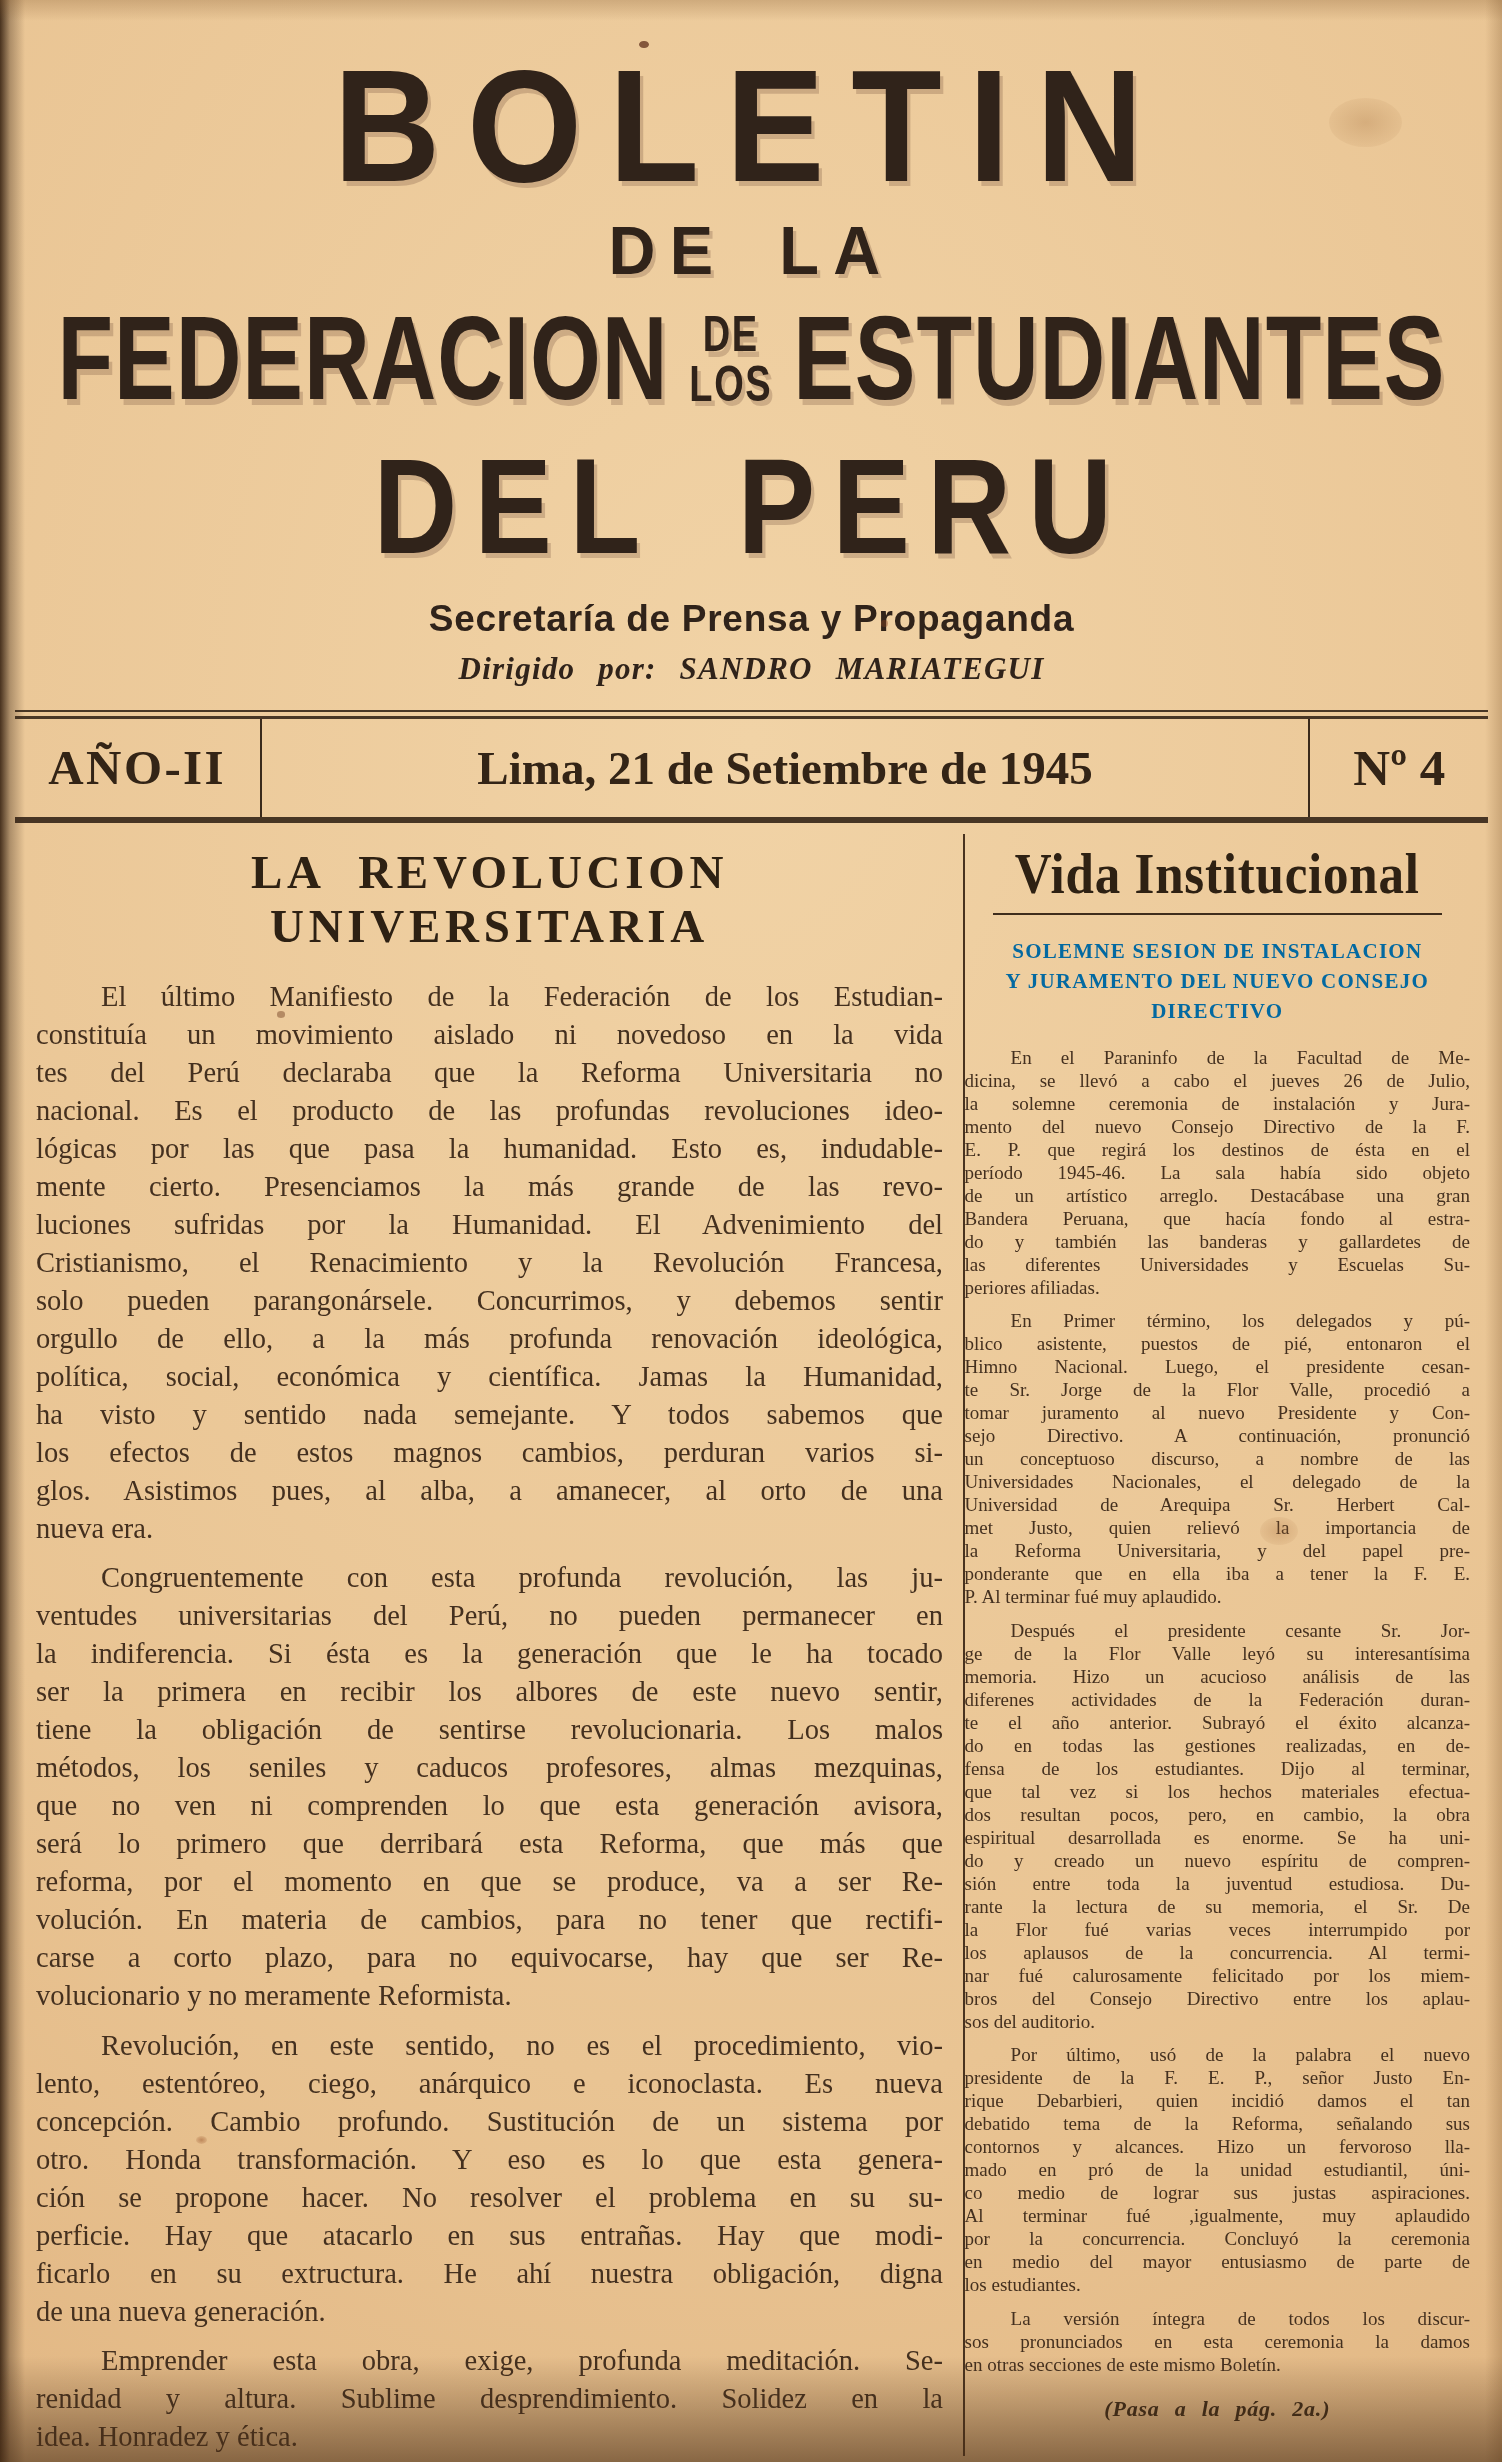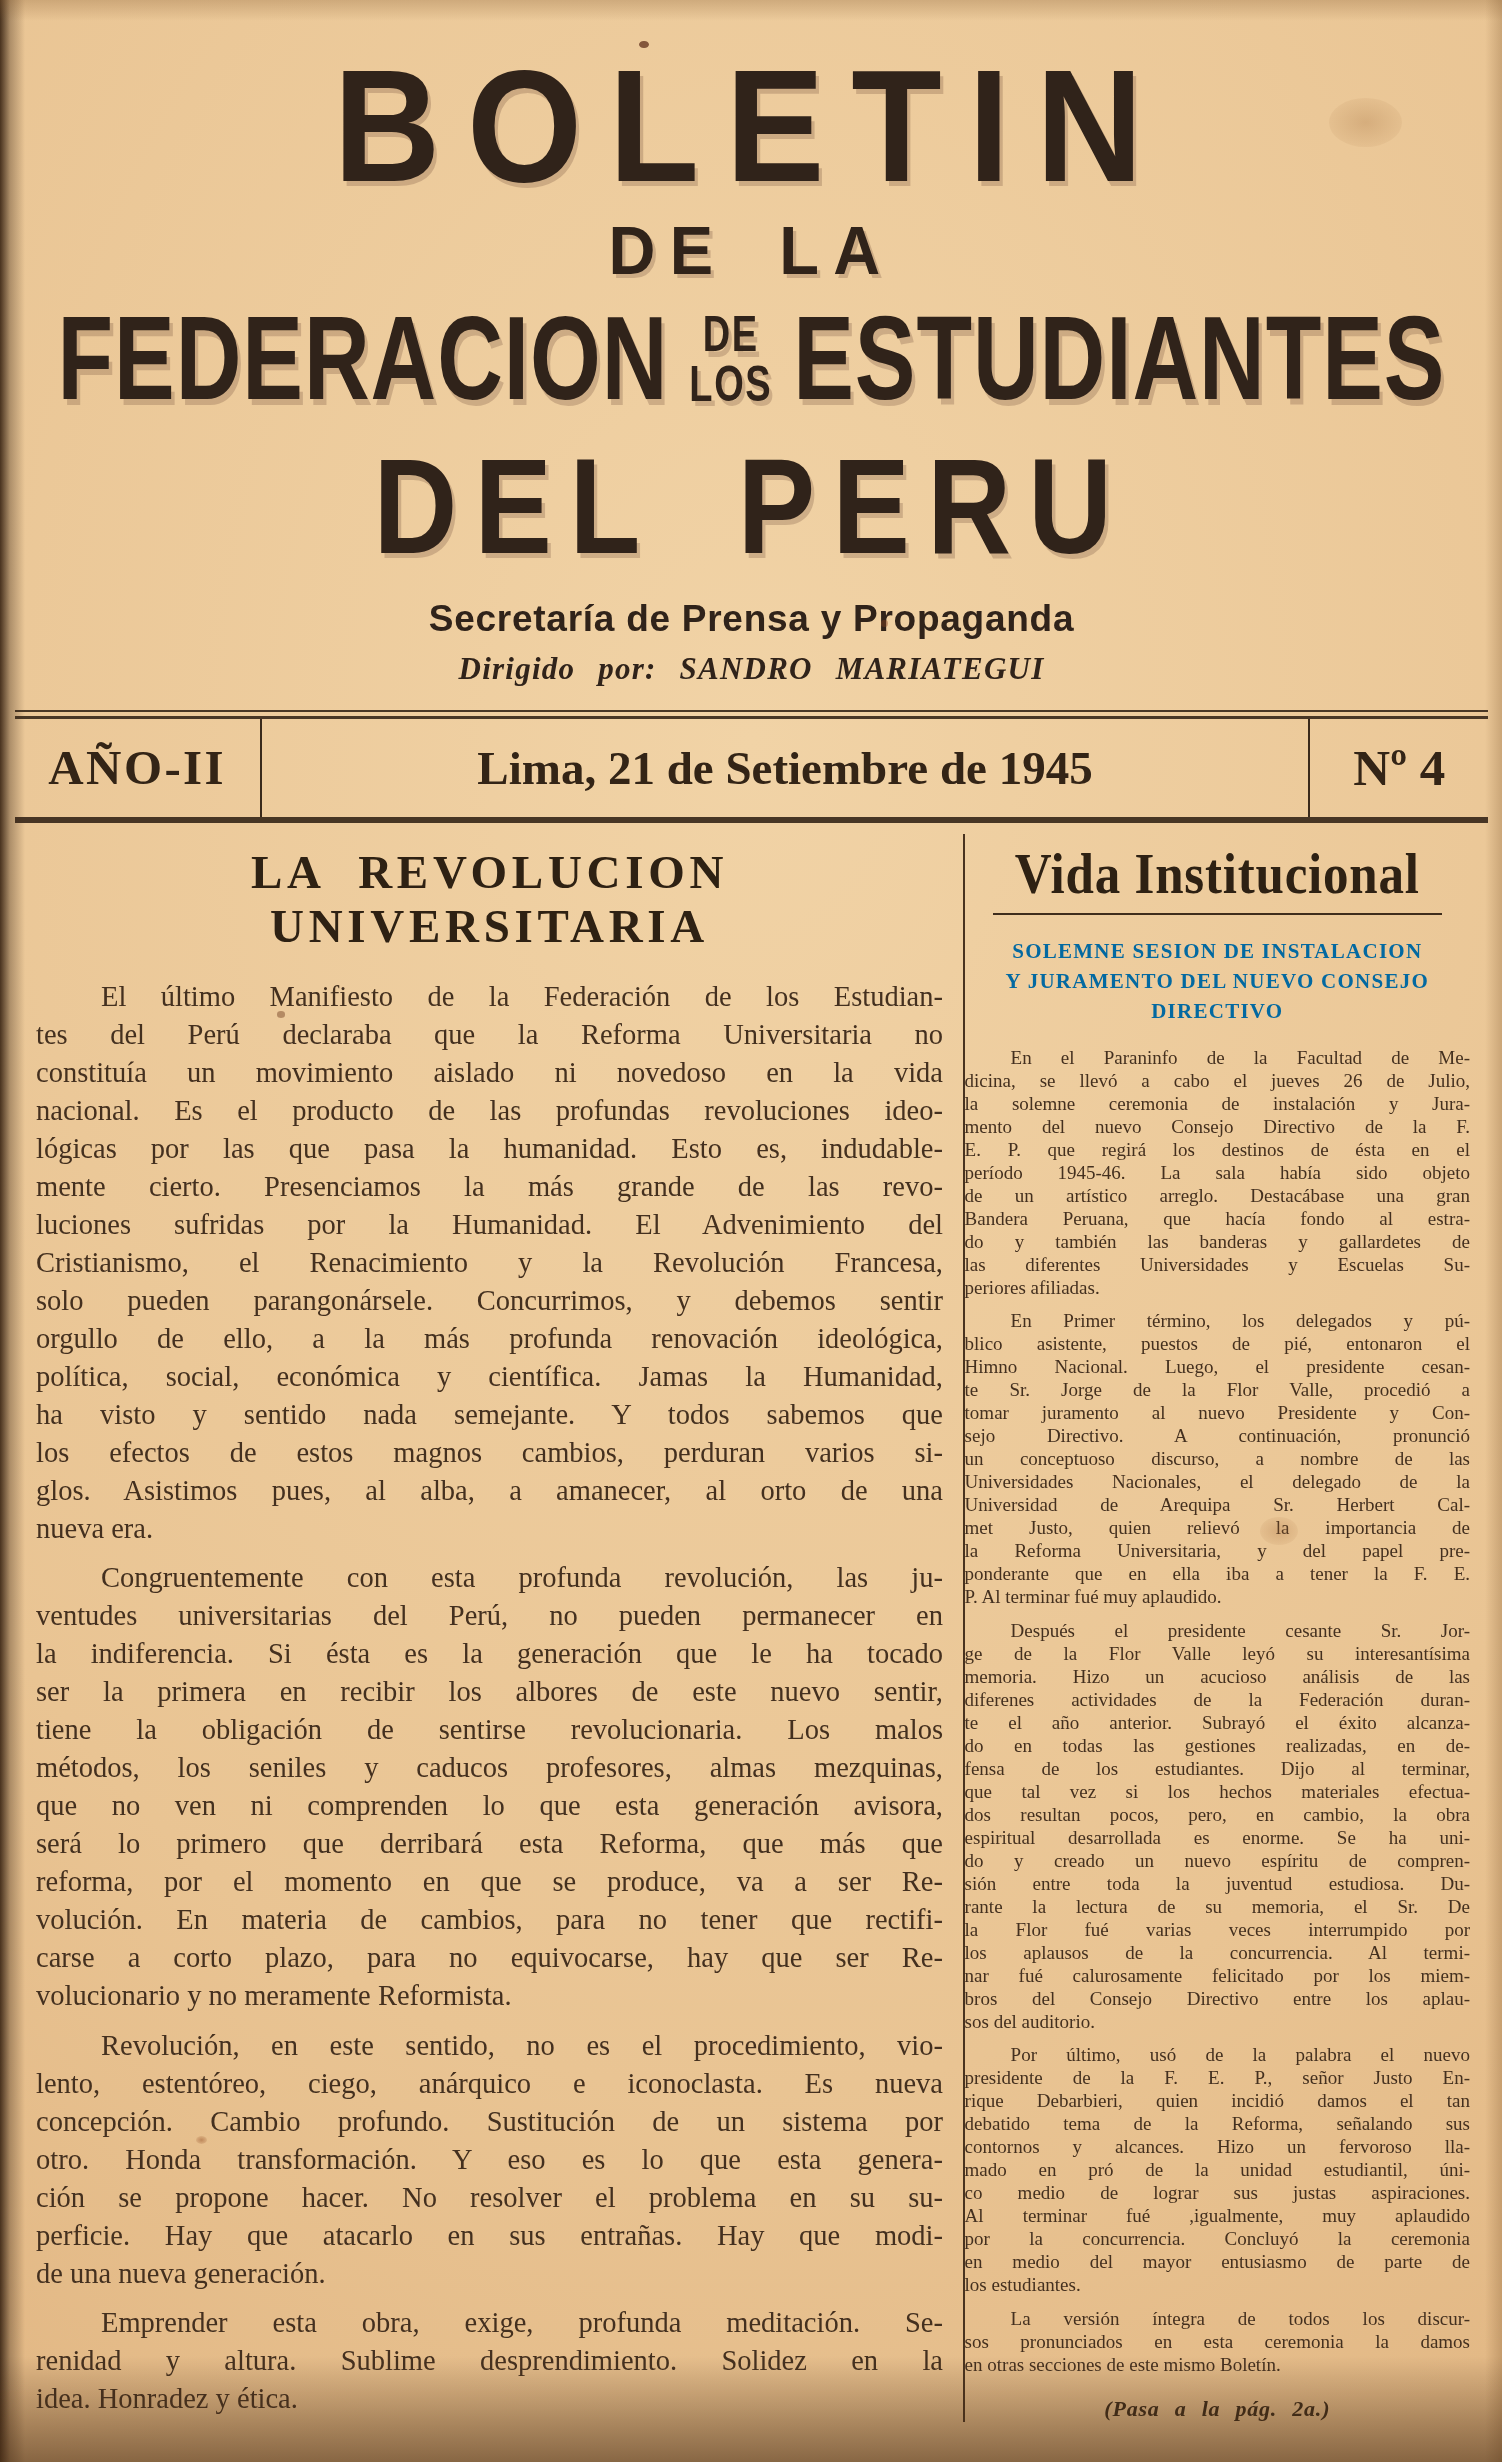--- a/index.html
+++ b/index.html
@@ -163,22 +163,22 @@
     <div class="dl-cell dl-num">Nº 4</div>
   </div>
   <div class="rule-thick"></div>
 </div>
 
 <section class="columns">
   <div class="col-left">
     <h2 class="left-headline">LA REVOLUCION UNIVERSITARIA</h2>
     <div class="par left-par">
         <div class="line">El último Manifiesto de la Federación de los Estudian-</div>
+        <div class="line">constituía un movimiento aislado ni novedoso en la vida</div>
         <div class="line">tes del Perú declaraba que la Reforma Universitaria no</div>
-        <div class="line">constituía un movimiento aislado ni novedoso en la vida</div>
         <div class="line">nacional. Es el producto de las profundas revoluciones ideo-</div>
         <div class="line">lógicas por las que pasa la humanidad. Esto es, indudable-</div>
         <div class="line">mente cierto. Presenciamos la más grande de las revo-</div>
         <div class="line">luciones sufridas por la Humanidad. El Advenimiento del</div>
         <div class="line">Cristianismo, el Renacimiento y la Revolución Francesa,</div>
         <div class="line">solo pueden parangonársele. Concurrimos, y debemos sentir</div>
         <div class="line">orgullo de ello, a la más profunda renovación ideológica,</div>
         <div class="line">política, social, económica y científica. Jamas la Humanidad,</div>
         <div class="line">ha visto y sentido nada semejante. Y todos sabemos que</div>
         <div class="line">los efectos de estos magnos cambios, perduran varios si-</div>
@@ -199,20 +199,21 @@
         <div class="line">carse a corto plazo, para no equivocarse, hay que ser Re-</div>
         <div class="line">volucionario y no meramente Reformista.</div>
       </div>
     <div class="par left-par">
         <div class="line">Revolución, en este sentido, no es el procedimiento, vio-</div>
         <div class="line">lento, estentóreo, ciego, anárquico e iconoclasta. Es nueva</div>
         <div class="line">concepción. Cambio profundo. Sustitución de un sistema por</div>
         <div class="line">otro. Honda transformación. Y eso es lo que esta genera-</div>
         <div class="line">ción se propone hacer. No resolver el problema en su su-</div>
         <div class="line">perficie. Hay que atacarlo en sus entrañas. Hay que modi-</div>
+        <div class="line">ficarlo en su extructura. He ahí nuestra obligación, digna</div>
         <div class="line">de una nueva generación.</div>
       </div>
     <div class="par left-par">
         <div class="line">Emprender esta obra, exige, profunda meditación. Se-</div>
         <div class="line">renidad y altura. Sublime desprendimiento. Solidez en la</div>
         <div class="line">idea. Honradez y ética.</div>
       </div>
   </div>
   <div class="col-right">
     <h2 class="right-headline">Vida Institucional</h2>

